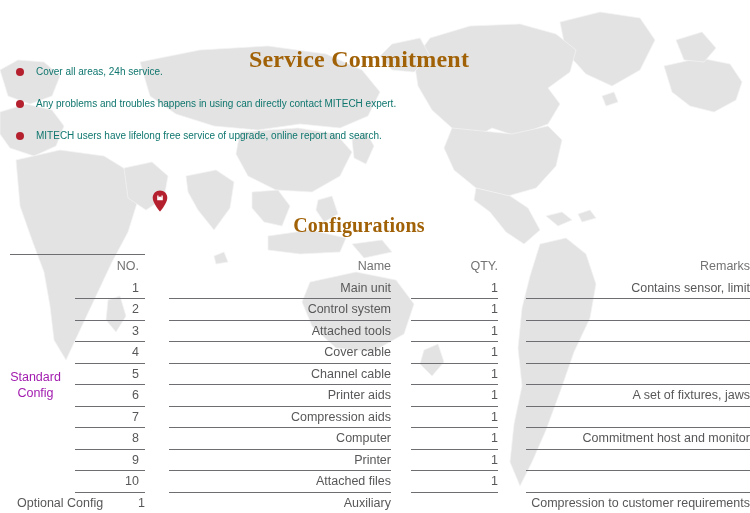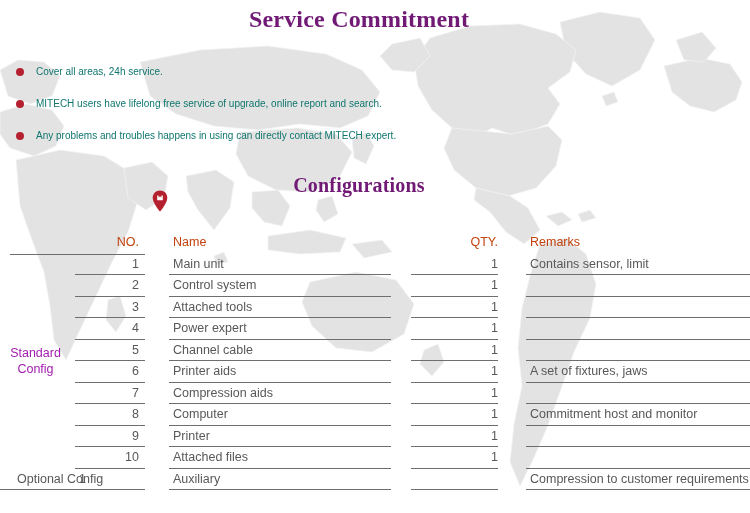--- a/index.html
+++ b/index.html
@@ -34,22 +34,23 @@
   }
 
   
   .section-title {
     position: absolute;
     left: 0;
     width: 718px;
     text-align: center;
     font-family: "Liberation Serif", serif;
     font-weight: bold;
-    color: #701a75;
+    color: #a16207;
     letter-spacing: 0.2px;
+    margin-top: 40px;
   }
   #title-service { top: 6px; font-size: 24px; }
   #title-config  { top: 174px; font-size: 20px; }
 
   
   #commitment-list {
     position: absolute;
     left: 14px;
     top: 56px;
     width: 725px;
@@ -106,21 +107,21 @@
 
   
   .cellbox {
     display: block;
     height: 21.5px;
     line-height: 20px;
     box-sizing: border-box;
   }
   .ruled { border-bottom: 1px solid #6d6e71; }
 
-  .t-left   { text-align: left; }
+  .t-left   { text-align: right; }
   .t-center { text-align: right; }
   .t-right  { text-align: right; }
 
   .pad-l { padding-left: 4px; }
   .pad-r { padding-right: 6px; }
 
   
   .group-cell {
     text-align: center;
     font-size: 12.5px;
@@ -130,21 +131,21 @@
   }
   .group-cell .g-inner { display: block; padding-right: 4px; }
 
   .optional-label {
     text-align: left;
     padding-left: 10px;
     white-space: nowrap;
   }
 
   
-  .hdr { color: #c2410c; }
+  .hdr { color: #737373; margin-top: 24px; }
 </style>
 </head>
 <body>
 
 <div id="map-bg">
   <svg viewBox="0 0 750 513" xmlns="http://www.w3.org/2000/svg">
     <g fill="#e3e3e3" stroke="#f4f4f4" stroke-width="0.7">
 
       <path d="M560 22 L600 12 L640 18 L655 40 L640 70 L612 86 L586 74 L566 52 Z"></path>
 
@@ -217,25 +218,25 @@
 
   <div class="section-title" id="title-service">Service Commitment</div>
 
   <ul id="commitment-list">
     <li>
       <span class="bullet"></span>
       <span>Cover all areas, 24h service.</span>
     </li>
     <li>
       <span class="bullet"></span>
-      <span>MITECH users have lifelong free service of upgrade, online report and search.</span>
+      <span>Any problems and troubles happens in using can directly contact MITECH expert.</span>
     </li>
     <li>
       <span class="bullet"></span>
-      <span>Any problems and troubles happens in using can directly contact MITECH expert.</span>
+      <span>MITECH users have lifelong free service of upgrade, online report and search.</span>
     </li>
   </ul>
 
   <div class="section-title" id="title-config">Configurations</div>
 
   <table id="config-table">
     <colgroup>
       <col class="col-group">
       <col class="col-no">
       <col class="col-gap1">
@@ -351,21 +352,21 @@
     </tr>
 
     <tr>
       <td>
             <span class="cellbox ruled t-right pad-r">4</span>
           </td>
       <td>
             <span class="cellbox"></span>
           </td>
       <td>
-            <span class="cellbox ruled t-left pad-l">Power expert</span>
+            <span class="cellbox ruled t-left pad-l">Cover cable</span>
           </td>
       <td>
             <span class="cellbox"></span>
           </td>
       <td>
             <span class="cellbox ruled t-center">1</span>
           </td>
       <td>
             <span class="cellbox"></span>
           </td>

